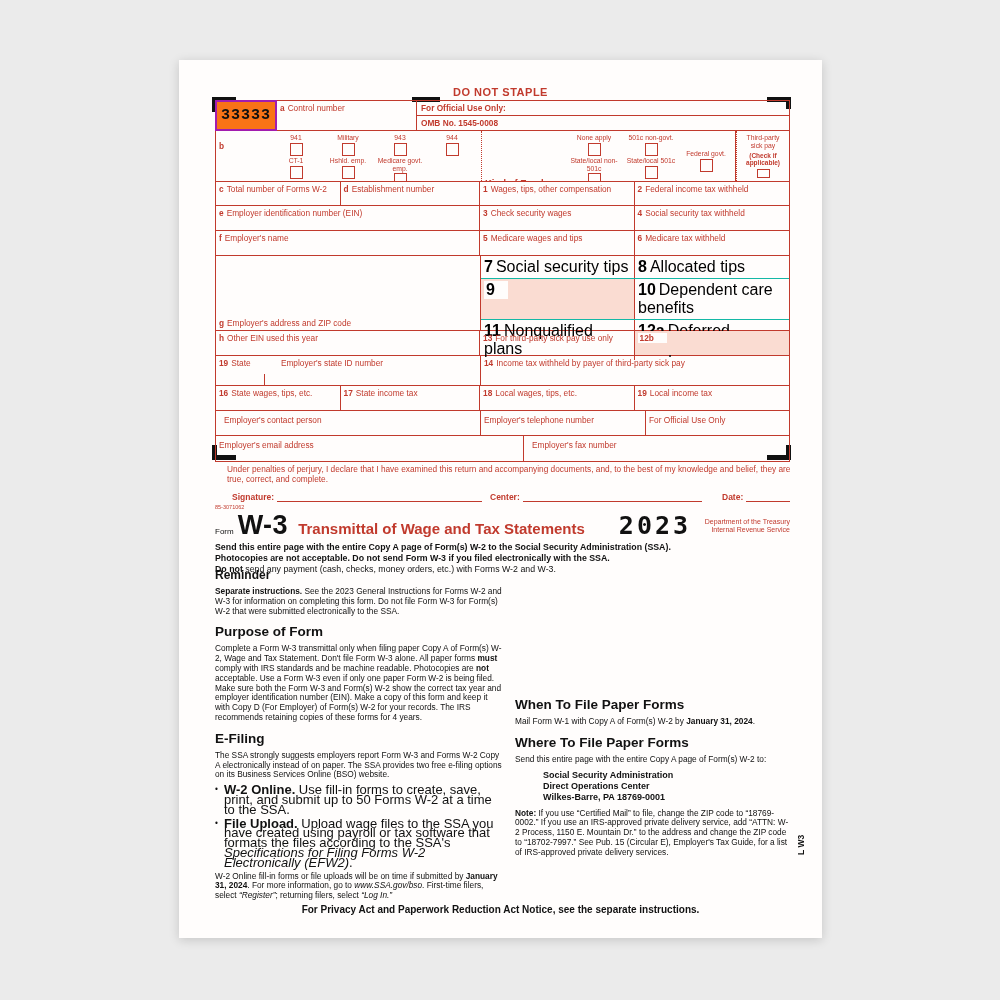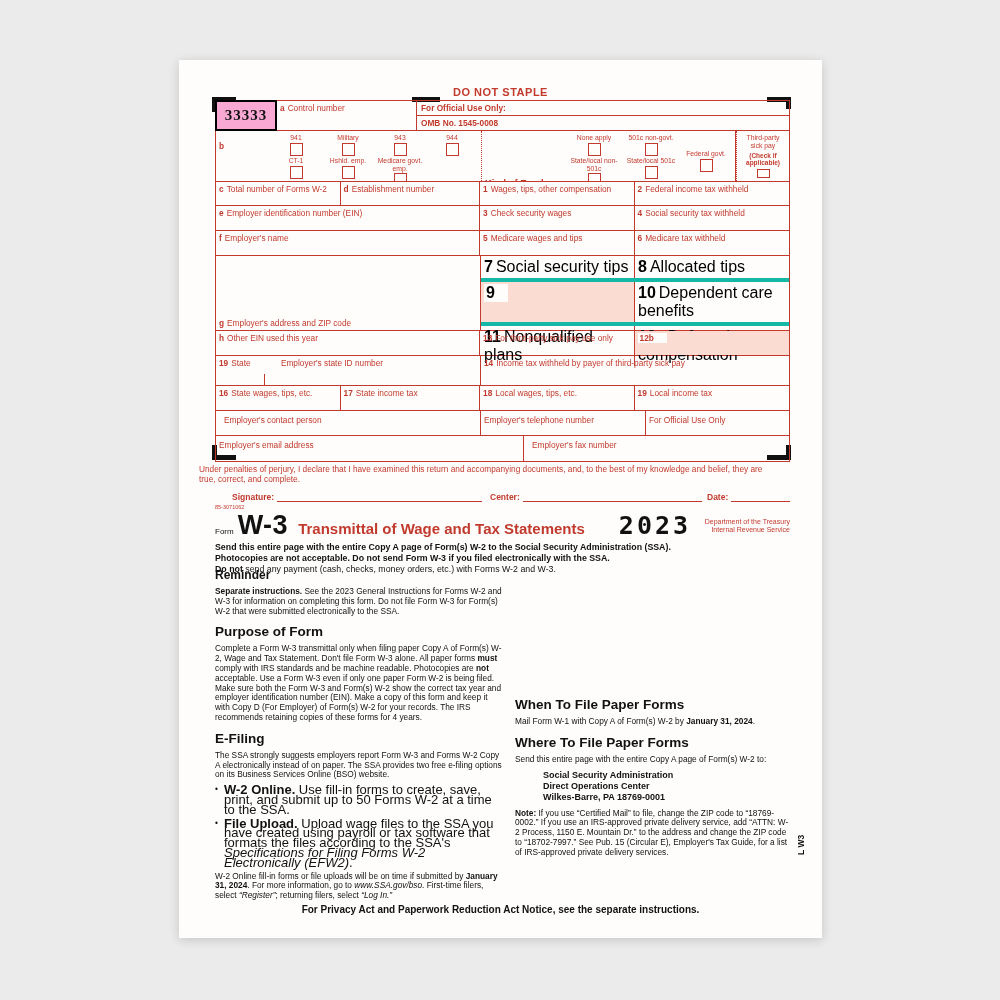--- a/index.html
+++ b/index.html
@@ -15,22 +15,22 @@
   .row:last-child{border-bottom:none;}
   .cell{position:relative;box-sizing:border-box;border-right:1px solid #c13a2d;
     padding:2px 3px;font-size:8.3px;color:#c13a2d;overflow:hidden;}
   .cell:last-child{border-right:none;}
   .bn{font-weight:bold;margin-right:3px;}
   .lbl{font-weight:normal;}
   .dot-l{border-left:1px dotted #c13a2d;}
   .shade{background:#fadcd2;}
   .chip{display:inline-block;background:#fffdfc;padding:0 10px 0 2px;font-weight:bold;}
   
-  .ctrl{width:62px;border:2px solid #000000;margin:-1px 0 -1px -1px;display:flex;align-items:center;justify-content:center;
-    font-family:Liberation Serif, serif;font-weight:bold;font-size:15px;color:#111;letter-spacing:1px;background:#f9a8d4;}
+  .ctrl{width:62px;border:2px solid #a21caf;margin:-1px 0 -1px -1px;display:flex;align-items:center;justify-content:center;
+    font-family:Liberation Mono, monospace;font-weight:bold;font-size:15px;color:#111;letter-spacing:1px;background:#f97316;}
   .boxa{width:140px;}
   .official{flex:1;padding:0;}
   .official .l1{padding:2px 4px;font-weight:bold;border-bottom:1px solid #c13a2d;}
   .official .l2{padding:2px 4px;font-weight:bold;}
   
   .kp-title{width:88px;padding-top:8px;}
   .kp-title .t{font-weight:bold;font-size:9.5px;margin-top:36px;}
   .kp-title .s{font-size:7.5px;}
   .optcols{display:flex;flex:1;justify-content:space-around;align-items:flex-start;padding-top:1px;}
   .optcol{display:flex;flex-direction:column;align-items:center;width:52px;text-align:center;}
@@ -38,39 +38,39 @@
   .cb{width:11px;height:11px;border:1.3px solid #c13a2d;background:#fffdfc;margin:1px 0 1px 0;}
   .spacer{height:8px;}
   .tp{width:56px;display:flex;flex-direction:column;align-items:center;text-align:center;padding-top:3px;}
   .tp .a{font-size:6.8px;line-height:7.5px;}
   .tp .b{font-size:6.5px;line-height:7px;margin-top:3px;}
   
   .w-c{width:125px;}.w-d{width:140px;}.w-half{width:265px;}.w-q{width:155px;}
   .w-16{width:125px;}.w-17{width:140px;}
   .w-tel{width:165px;}.w-ofu{flex:1;}
   .midright{flex:1;display:flex;flex-direction:column;}
-  .midright .mrow{display:flex;border-bottom:4px solid #14b8a6;flex:1;}
+  .midright .mrow{display:flex;border-bottom:1px solid #14b8a6;flex:1;}
   .midright .mrow:last-child{border-bottom:none;}
   .midright .mcell{width:50%;box-sizing:border-box;border-right:1px solid #c13a2d;padding:2px 3px;position:relative;}
   .midright .mcell:last-child{border-right:none;}
   .gcell{display:flex;flex-direction:column;justify-content:flex-end;}
   .st-div{position:absolute;left:48px;bottom:0;width:1px;height:11px;background:#c13a2d;}
   
   .br{position:absolute;box-sizing:border-box;}
   .br.tl{left:33px;top:37px;width:24px;height:15px;border-left:5px solid #111;border-top:5px solid #111;}
   .br.tr{left:588px;top:37px;width:24px;height:12px;border-right:5px solid #111;border-top:5px solid #111;}
   .br.bl{left:33px;top:385px;width:24px;height:15px;border-left:5px solid #111;border-bottom:5px solid #111;}
   .br.br2{left:588px;top:385px;width:24px;height:15px;border-right:5px solid #111;border-bottom:5px solid #111;}
   .tick{position:absolute;left:233px;top:37px;width:28px;height:5px;background:#111;}
   
-  .perjury{position:absolute;left:20px;top:404px;width:578px;font-size:8.3px;line-height:10px;color:#c13a2d;}
+  .perjury{position:absolute;left:48px;top:404px;width:578px;font-size:8.3px;line-height:10px;color:#c13a2d;}
   .sigrow{position:absolute;left:36px;top:430px;width:575px;display:flex;font-size:8.5px;color:#c13a2d;font-weight:bold;}
   .sigfield{display:flex;align-items:flex-end;}
   .sigline{flex:1;border-bottom:1px solid #c13a2d;height:11px;margin-left:3px;}
-  .s1{width:250px;margin-left:17px;}.s2{width:212px;margin-left:8px;}.s3{flex:1;margin-left:5px;}
+  .s1{width:250px;margin-left:17px;}.s2{width:212px;margin-left:8px;}.s3{flex:1;margin-left:20px;}
   .prodcode{position:absolute;left:36px;top:444px;font-size:5.5px;color:#c13a2d;}
   
   .titlerow{position:absolute;left:36px;top:450px;width:575px;display:flex;align-items:baseline;}
   .f-form{font-size:8px;color:#111;}
   .f-w3{font-size:27px;font-weight:bold;color:#111;margin:0 10px 0 4px;letter-spacing:.5px;}
   .f-title{font-size:15px;font-weight:bold;color:#c13a2d;}
   .f-year{font-family:"DejaVu Sans Mono", monospace;font-size:25px;font-weight:bold;color:#111;
     margin-left:34px;letter-spacing:3px;}
   .f-dept{margin-left:auto;text-align:right;font-size:7px;line-height:8px;color:#c13a2d;align-self:center;}
   

